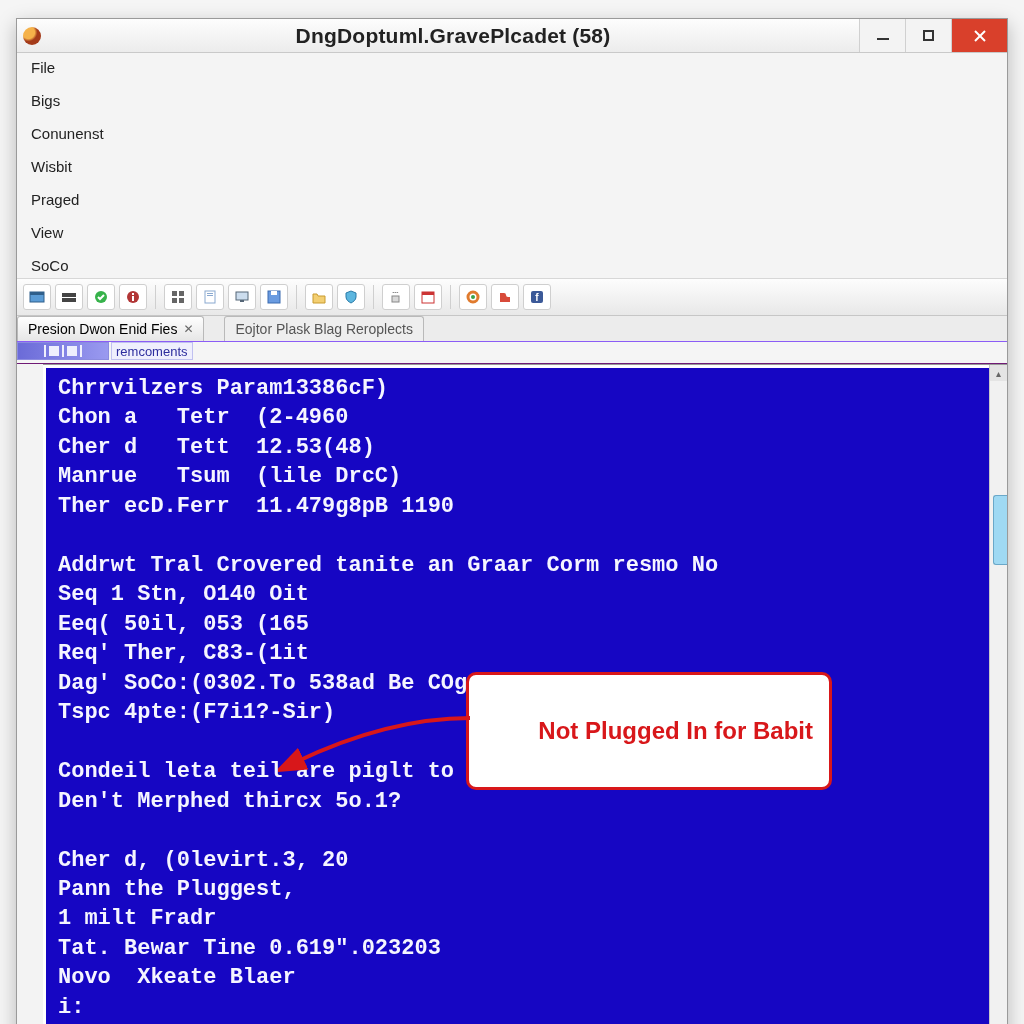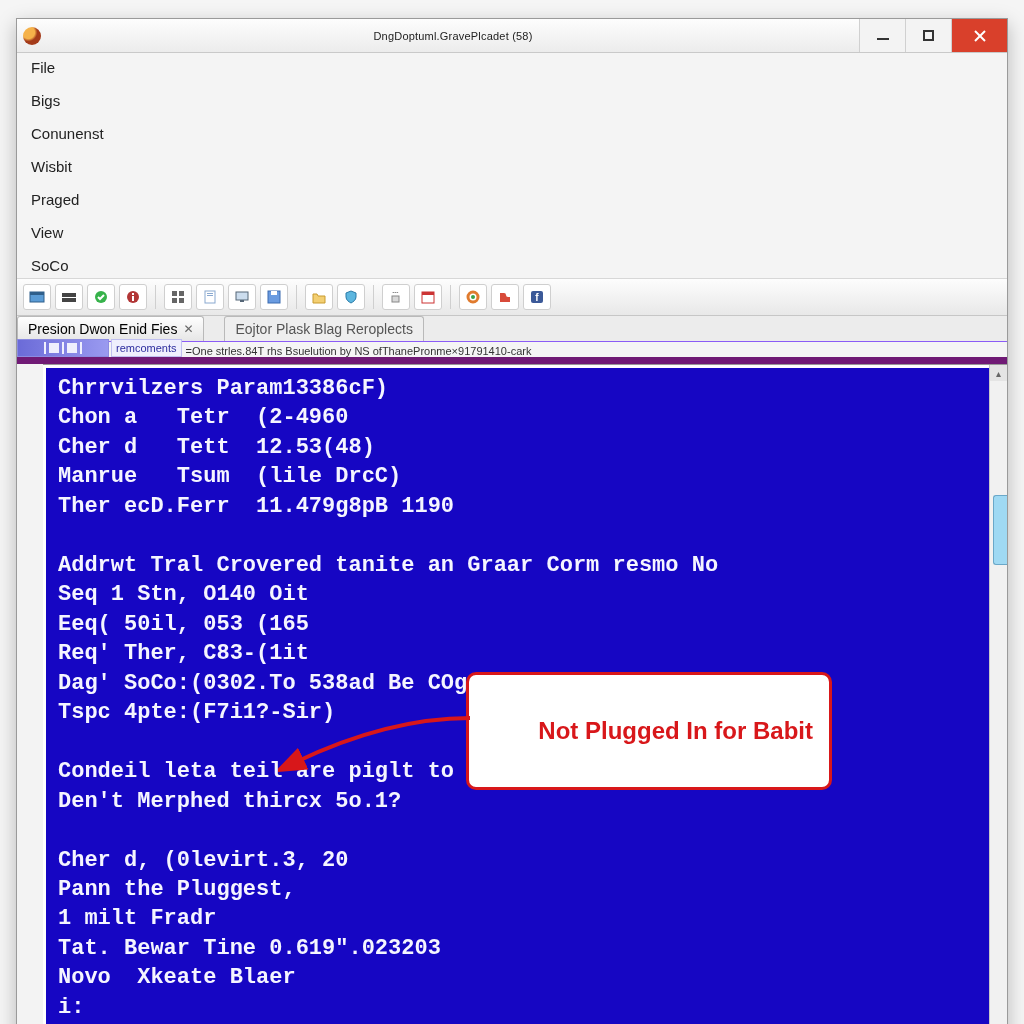--- a/index.html
+++ b/index.html
@@ -33,23 +33,24 @@
   .app-icon {
     width: 18px; height: 18px;
     border-radius: 50%;
     background: radial-gradient(circle at 30% 30%, #f5b24a 0 35%, #a43b1a 50% 100%);
     margin-right: 6px;
     flex:0 0 auto;
   }
   .title-text {
     flex: 1;
     text-align: center;
-    font-size: 11px;
+    font-size: 21px;
     color: #222;
     letter-spacing: 0.2px;
+    font-weight: bold;
   }
   .win-controls {
     display: flex;
     align-items: stretch;
     height: 100%;
     gap: 0;
   }
   .win-btn {
     width: 46px;
     display: flex;
@@ -114,24 +115,24 @@
     margin-right: 0px;
     display:flex;align-items:center;gap:6px;
     border-top-left-radius:3px;border-top-right-radius:3px;
     cursor:pointer;
   }
   .tab.inactive { background:#eee; color:#555;}
   .closex { font-size:12px; color:#666;}
   
   .headerrow {
     display:flex;
-    align-items:flex-end;
-    font-size:11px;
+    align-items:flex-start;
+    font-size:13px;
     background:#f5f5f5;
-    border-bottom:7px solid #701a75;
+    border-bottom:1px solid #701a75;
     height:22px;
     padding-right:4px;
   }
   .headerrow .mini {
     width: 92px;
     background: linear-gradient(90deg,#6b6bd8,#9a9af0);
     height:18px;
     display:flex;align-items:center;justify-content:center;
     gap:3px;
     border:1px solid #8b8be0;
@@ -404,21 +405,20 @@
 
   <div class="headerrow">
     <div class="mini">
       <div class="slit"></div>
           <div class="sq"></div>
           <div class="slit"></div>
           <div class="sq"></div>
           <div class="slit"></div>
     </div>
     <div class="lbl">remcoments</div>
-    <div class="path">=One strles.84T rhs Bsuelution by NS ofThanePronme×91791410-cark</div>
   </div>
 
   <div class="content">
     <div class="console" id="console-out"><div>Chrrvilzers Param13386cF)</div><div>Chon a   Tetr  (2-4960</div><div>Cher d   Tett  12.53(48)</div><div>Manrue   Tsum  (lile DrcC)</div><div>Ther ecD.Ferr  11.479g8pB 1190</div><div>&nbsp;</div><div>Addrwt Tral Crovered tanite an Graar Corm resmo No</div><div>Seq 1 Stn, O140 Oit</div><div>Eeq( 50il, 053 (165</div><div>Req' Ther, C83-(1it</div><div>Dag' SoCo:(0302.To 538ad Be COgA 11 725)</div><div>Tspc 4pte:(F7i1?-Sir)</div><div>&nbsp;</div><div>Condeil leta teil are piglt to as:de.io thH),</div><div>Den't Merphed thircx 5o.1?</div><div>&nbsp;</div><div>Cher d, (0levirt.3, 20</div><div>Pann the Pluggest,</div><div>1 milt Fradr</div><div>Tat. Bewar Tine 0.619".023203</div><div>Novo  Xkeate Blaer</div><div>i:</div>
       
       <div class="callout">
         <span>Not Plugged In for Babit</span>
       </div>
       <svg class="arrow" width="200" height="80">
         <defs>

